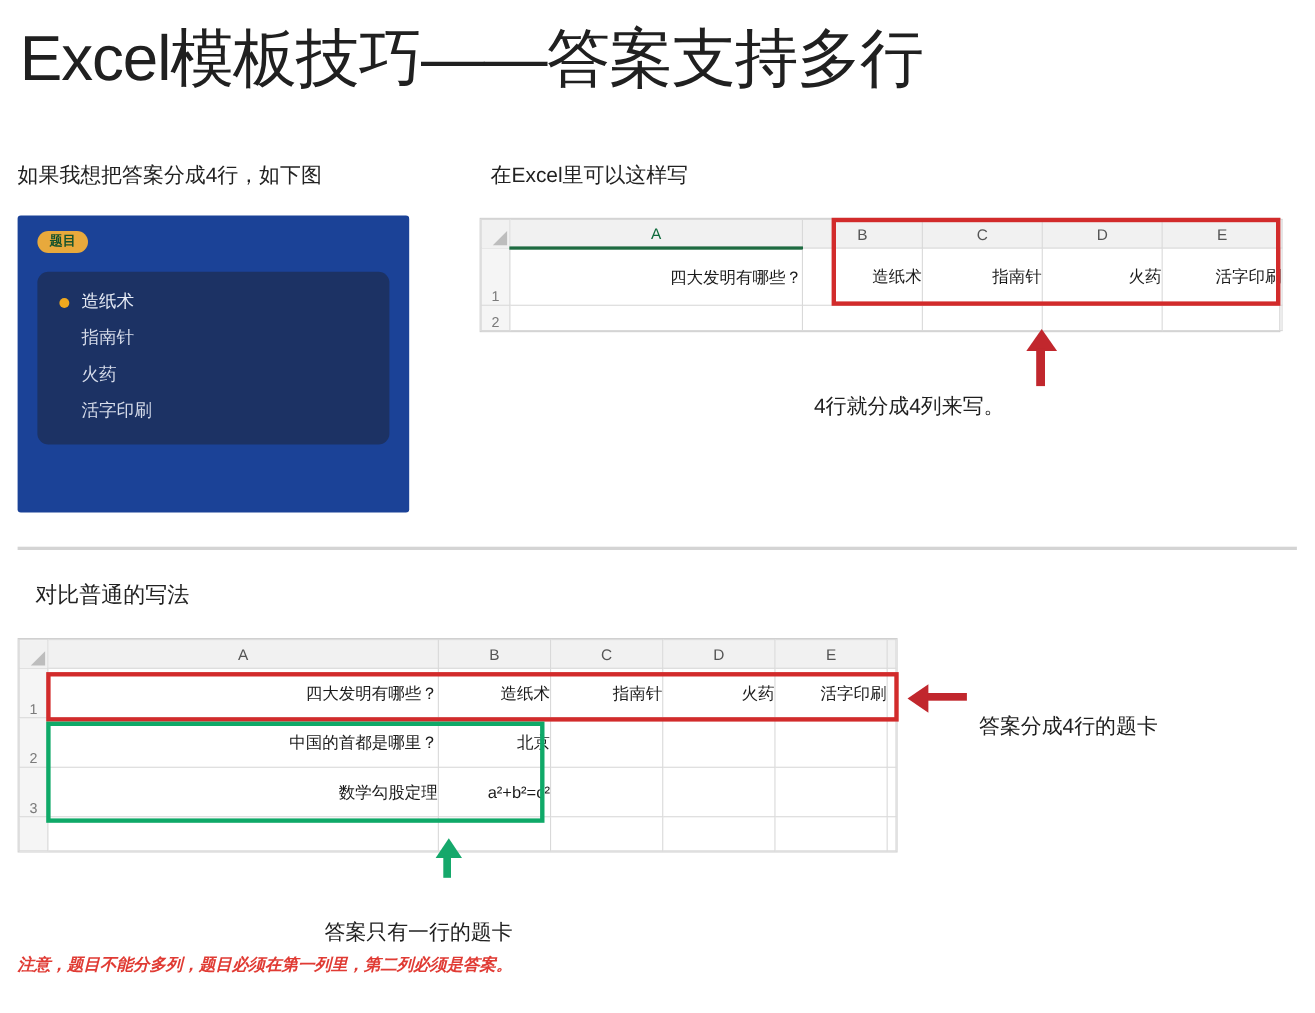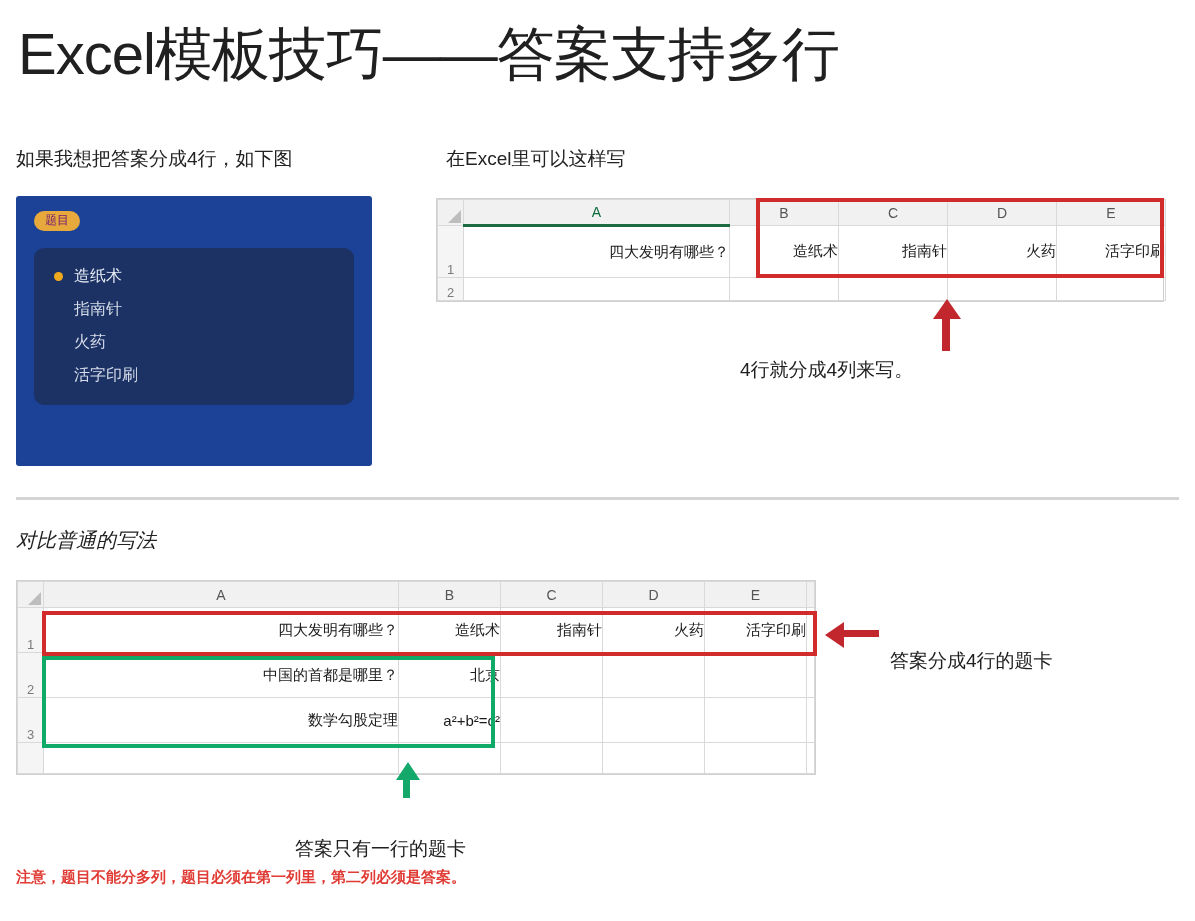--- a/index.html
+++ b/index.html
@@ -31,40 +31,40 @@
 
   
   .caption {
     position: absolute;
     font-size: 19px;
     color: #222222;
     white-space: nowrap;
   }
   #cap-left  { left: 16px;  top: 146px; }
   #cap-right { left: 446px; top: 146px; }
-  #cap-compare { left: 16px; top: 527px; font-size: 20px; font-style: italic; }
+  #cap-compare { left: 32px; top: 527px; font-size: 20px; }
 
   
   .qcard {
     position: absolute;
     left: 16px;
     top: 196px;
     width: 356px;
     height: 270px;
     background: #1B4297;
     border-radius: 3px;
     box-sizing: border-box;
     padding: 14px 18px 16px 18px;
   }
   .badge {
     display: inline-block;
     background: #E8A93C;
-    color: #701a75;
+    color: #14532d;
     font-size: 12px;
-    font-weight: normal;
+    font-weight: bold;
     padding: 2px 11px 3px 11px;
     border-radius: 10px;
     line-height: 1.25;
   }
   .qtitle {
     margin-top: 8px;
     color: #ffffff;
     font-size: 22px;
     letter-spacing: .5px;
   }
@@ -264,20 +264,21 @@
 
   
   .note {
     position: absolute;
     left: 16px;
     top: 868px;
     font-size: 15px;
     font-weight: bold;
     color: #E03B34;
     white-space: nowrap;
+    font-style: italic;
   }
 </style>
 </head>
 <body>
 
 <div class="page-title">Excel模板技巧——答案支持多行</div>
 
 <div class="caption" id="cap-left">如果我想把答案分成4行，如下图</div>
 
 <div class="qcard">

